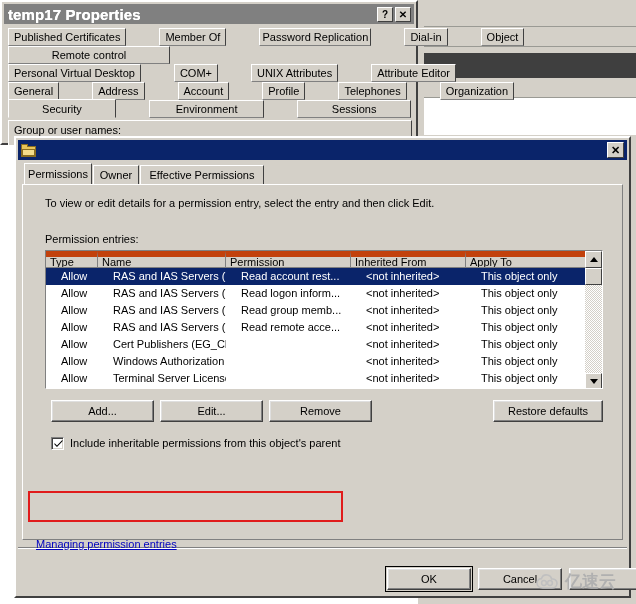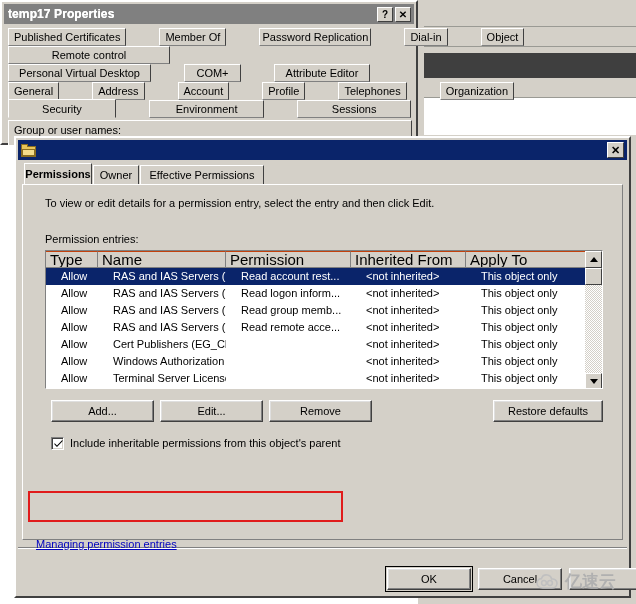--- a/index.html
+++ b/index.html
@@ -28,21 +28,21 @@
     border-top: 2px solid #ffffff;
     border-right: 2px solid #404040;
     border-bottom: 2px solid #404040;
   }
   .props-titlebar {
     position: absolute; left: 2px; top: 2px; right: 2px; height: 20px;
     background: #808080;
     display: flex; align-items: center;
   }
   .props-title {
-    color: #ffffff; font-weight: bold; font-size: 12px;
+    color: #ffffff; font-weight: bold; font-size: 15px;
     padding-left: 4px; letter-spacing: 0.1px;
     text-shadow: 0 0 0 #fff;
   }
   .tb-btns { margin-left: auto; display: flex; gap: 2px; padding-right: 3px; }
   .tb-btn {
     width: 16px; height: 15px; background: #d4d0c8;
     border-left: 1px solid #ffffff; border-top: 1px solid #ffffff;
     border-right: 1px solid #404040; border-bottom: 1px solid #404040;
     font-size: 10px; font-weight: bold; line-height: 13px;
     text-align: center; color: #000;
@@ -126,21 +126,21 @@
   .dlg-tabs { position: absolute; left: 8px; top: 27px; display: flex; height: 19px; }
   .dlg-tab {
     background: #d4d0c8;
     border-left: 1px solid #ffffff;
     border-top: 1px solid #ffffff;
     border-right: 1px solid #404040;
     display: flex; align-items: center; justify-content: center;
     font-size: 11px; padding: 0 6px; margin-right: 1px; height: 19px;
     white-space: nowrap;
   }
-  .dlg-tab.active { height: 21px; margin-top: -2px; position: relative; z-index: 3; font-weight: bold; }
+  .dlg-tab.active { height: 21px; margin-top: -2px; position: relative; z-index: 3; }
 
   .dlg-pane {
     position: absolute; left: 6px; top: 46px; width: 601px; height: 356px;
     background: #d4d0c8;
     border-left: 1px solid #ffffff;
     border-top: 1px solid #ffffff;
     border-right: 1px solid #808080;
     border-bottom: 1px solid #808080;
   }
   .pane-desc { position: absolute; left: 22px; top: 12px; font-size: 11px; }
@@ -154,23 +154,23 @@
     border-top: 1px solid #808080;
     border-right: 1px solid #ffffff;
     border-bottom: 1px solid #ffffff;
     overflow: hidden;
   }
   .lv-header { display: flex; height: 17px; background: #d4d0c8; }
   .lv-th {
     background: #d4d0c8;
     border-right: 1px solid #808080;
     border-bottom: 1px solid #808080;
-    border-top: 1px solid #c2410c;
+    border-top: 6px solid #c2410c;
     display: flex; align-items: center;
-    padding-left: 4px; font-size: 15px; white-space: nowrap; overflow: hidden;
+    padding-left: 4px; font-size: 11px; white-space: nowrap; overflow: hidden;
   }
   .lv-body { position: relative; }
   .lv-row { display: flex; height: 17px; align-items: center; }
   .lv-row.selected { background: #0a246a; color: #ffffff; }
   .lv-td {
     padding-left: 15px; font-size: 11px; white-space: nowrap; overflow: hidden;
     line-height: 17px;
   }
   .c-type { width: 52px; }
   .c-name { width: 128px; }
@@ -312,20 +312,21 @@
         <div class="tab" style="width:45px">Object</div>
       </div>
 
       <div class="tab-row">
         <div class="tab" style="width:162px">Remote control</div>
       </div>
 
       <div class="tab-row">
         <div class="tab" style="width:143px">Personal Virtual Desktop</div>
         <div class="tab" style="width:57px">COM+</div>
+        <div class="tab" style="width:105px">UNIX Attributes</div>
         <div class="tab" style="width:96px">Attribute Editor</div>
       </div>
 
       <div class="tab-row">
         <div class="tab" style="width:60px">General</div>
         <div class="tab" style="width:62px">Address</div>
         <div class="tab" style="width:66px">Account</div>
         <div class="tab" style="width:55px">Profile</div>
         <div class="tab" style="width:73px">Telephones</div>
         <div class="tab" style="width:81px">Organization</div>

